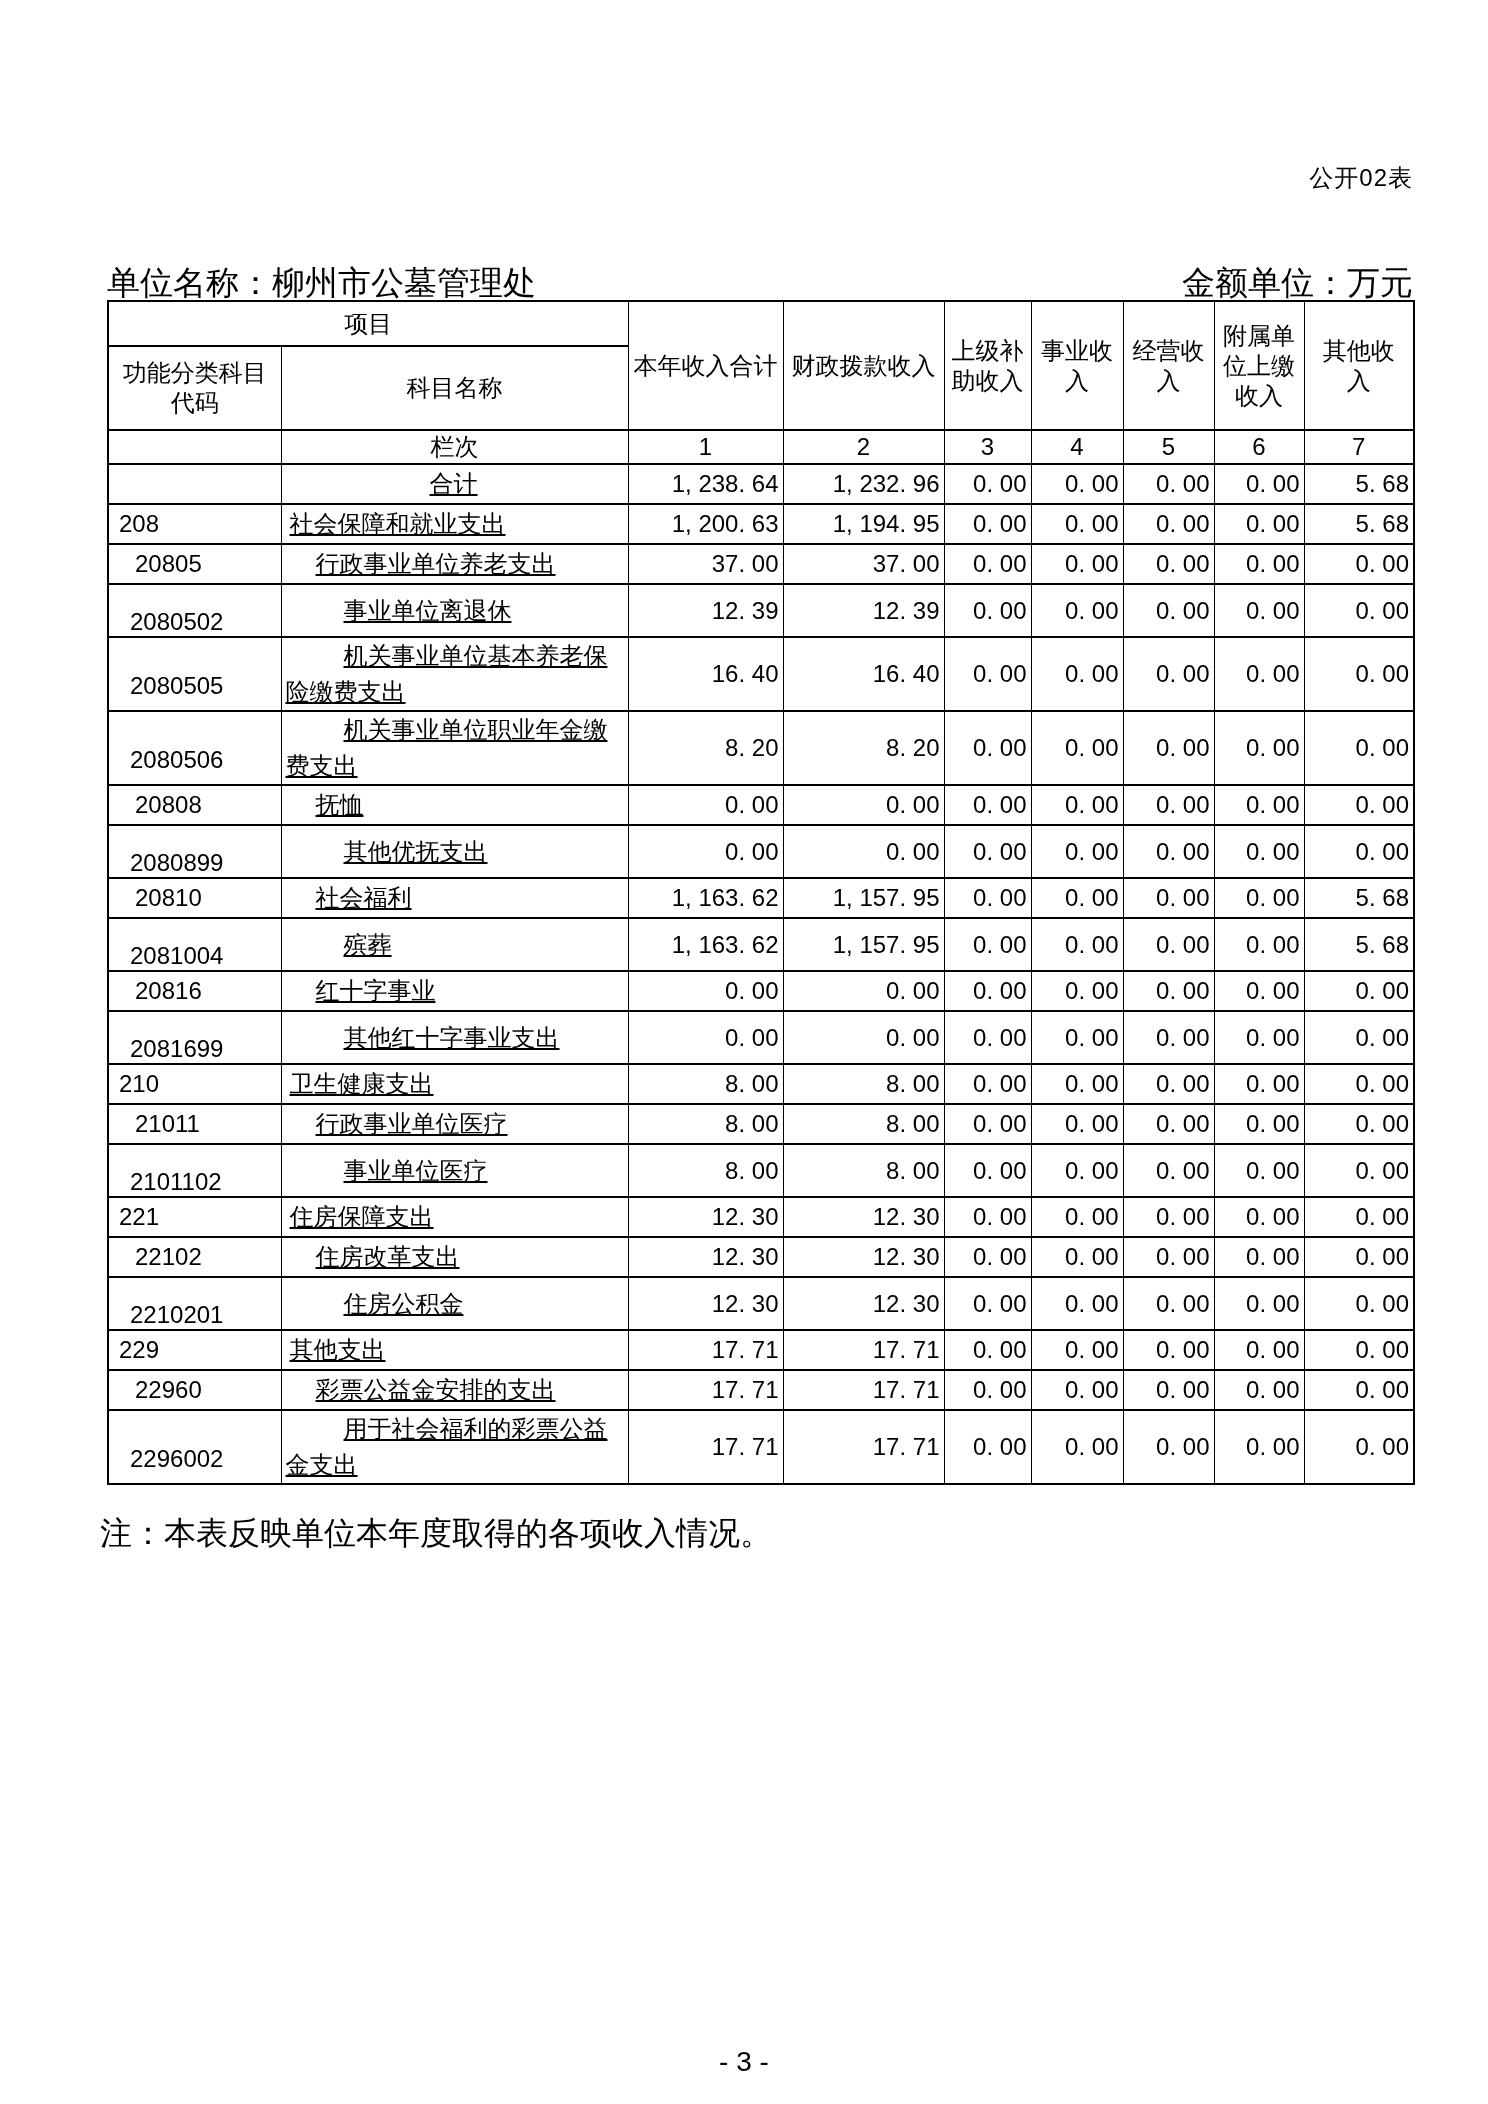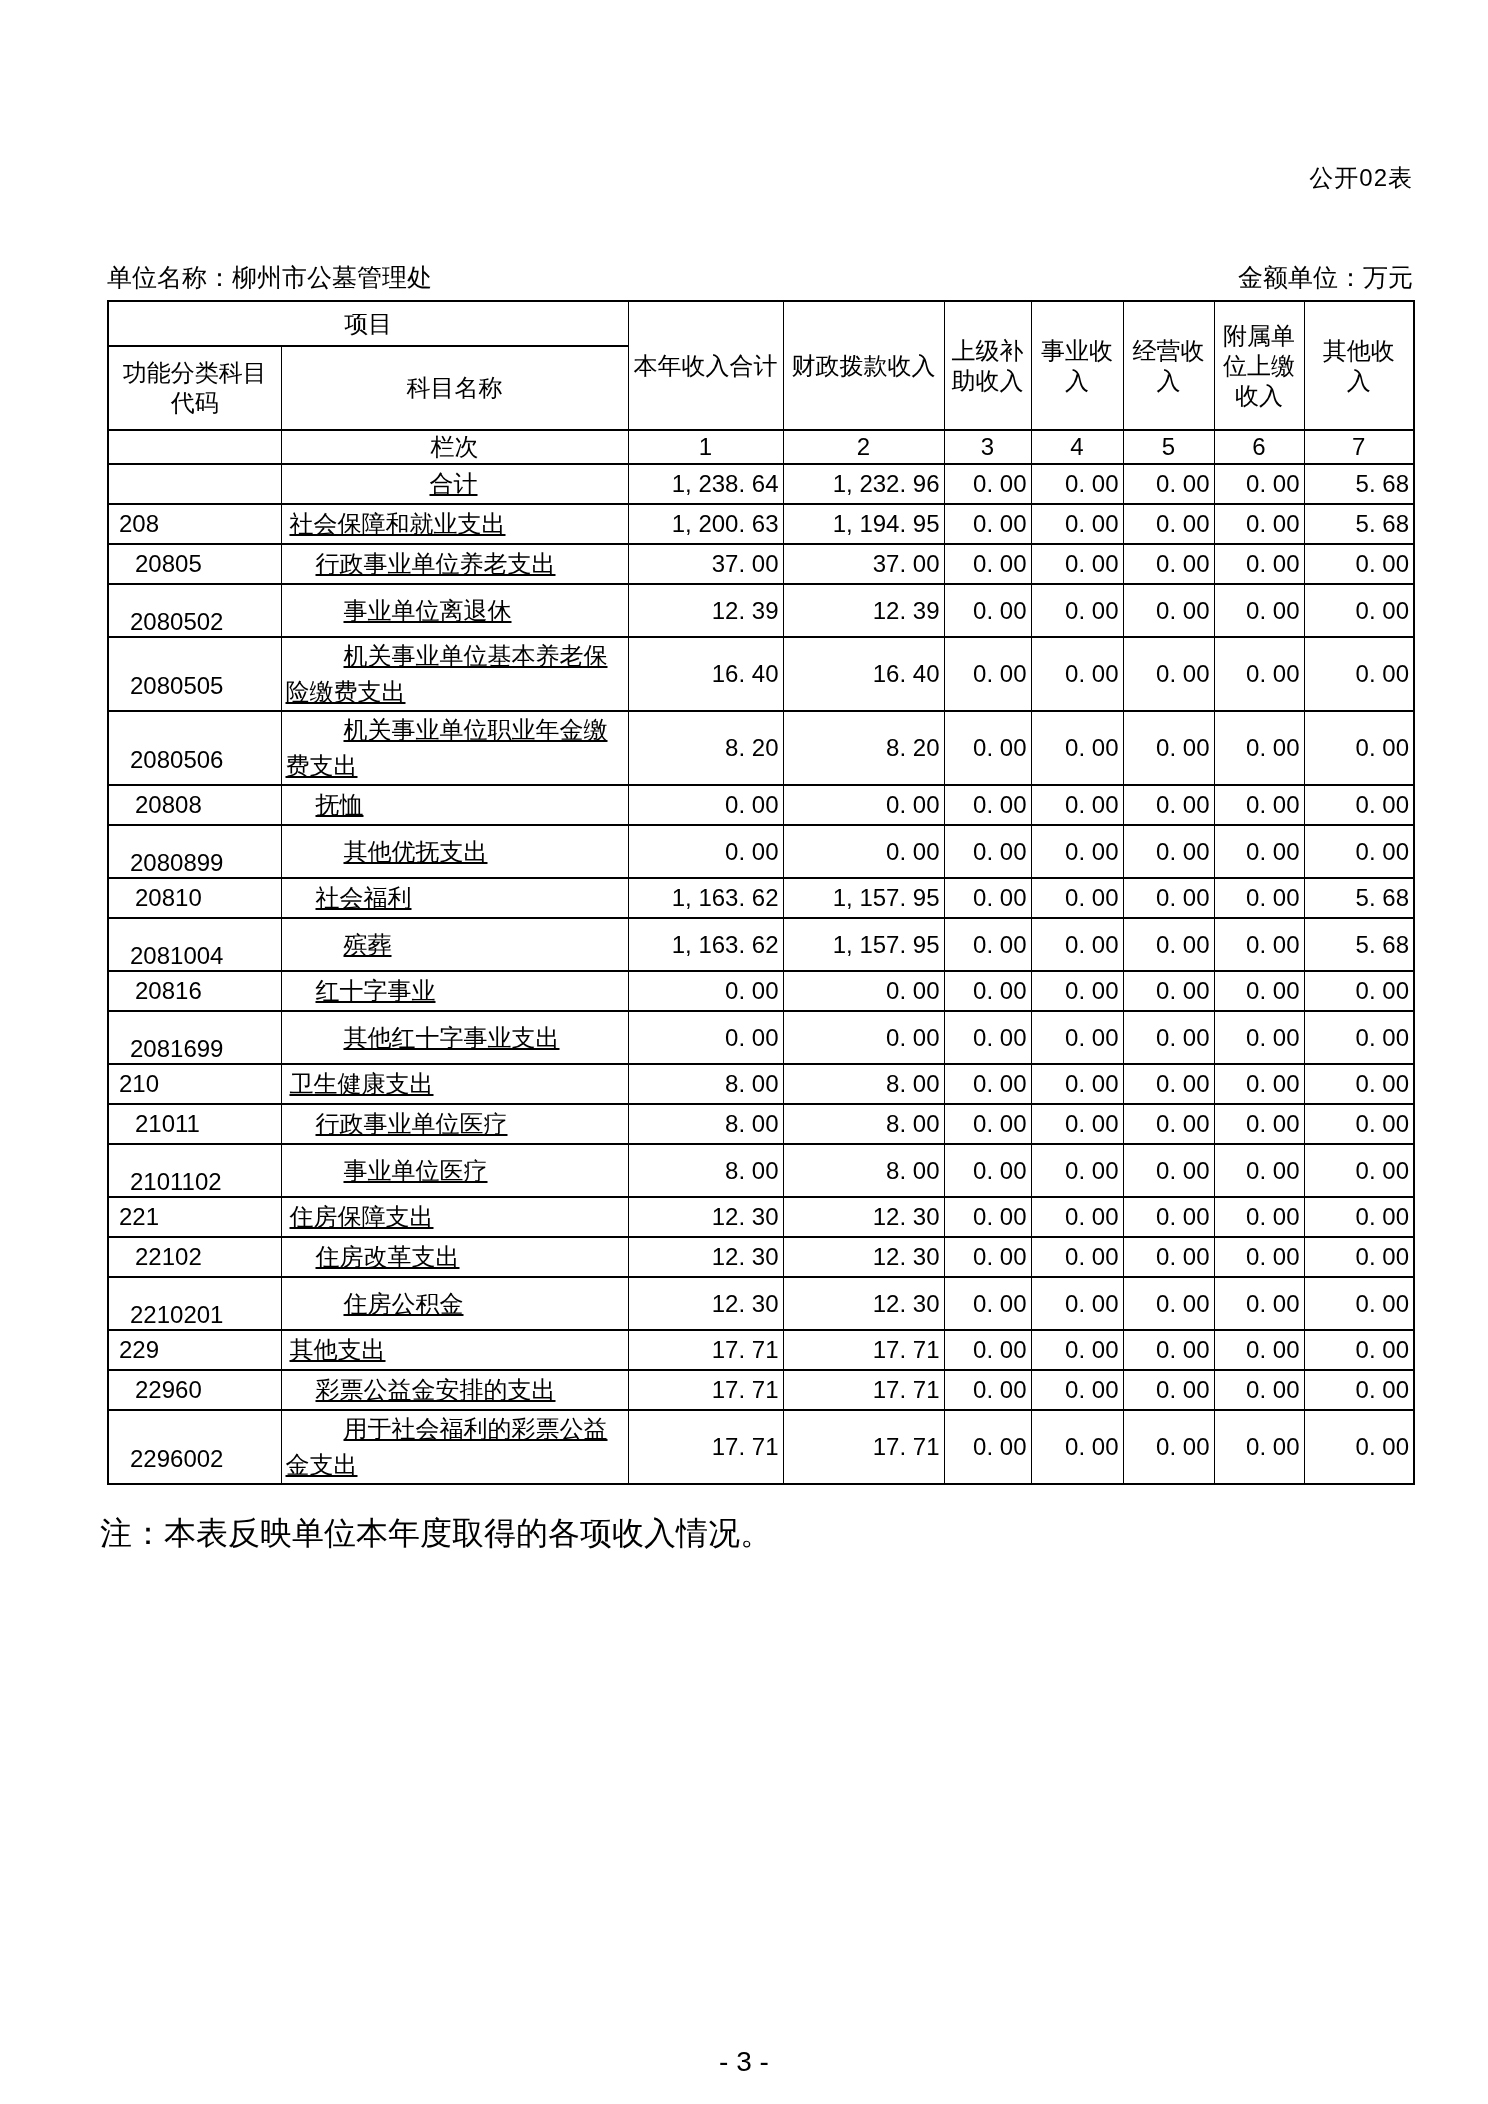--- a/index.html
+++ b/index.html
@@ -16,21 +16,21 @@
     font-size:24px;letter-spacing:1px;margin-top:41px;
   }
   .title{
     position:absolute;top:192px;left:0;width:100%;
     text-align:center;font-size:33px;font-weight:700;
     letter-spacing:2px;margin:0;
   }
   .meta{
     position:absolute;top:261px;left:107px;width:1306px;
     display:flex;justify-content:space-between;
-    font-size:25px;
+    font-size:33px;
   }
   table.acct{
     position:absolute;top:300px;left:107px;
     width:1306px;
     border-collapse:collapse;table-layout:fixed;
     border:2px solid #000;
   }
   .acct th,.acct td{
     border:1px solid #000;
     border-top:2px solid #000;

